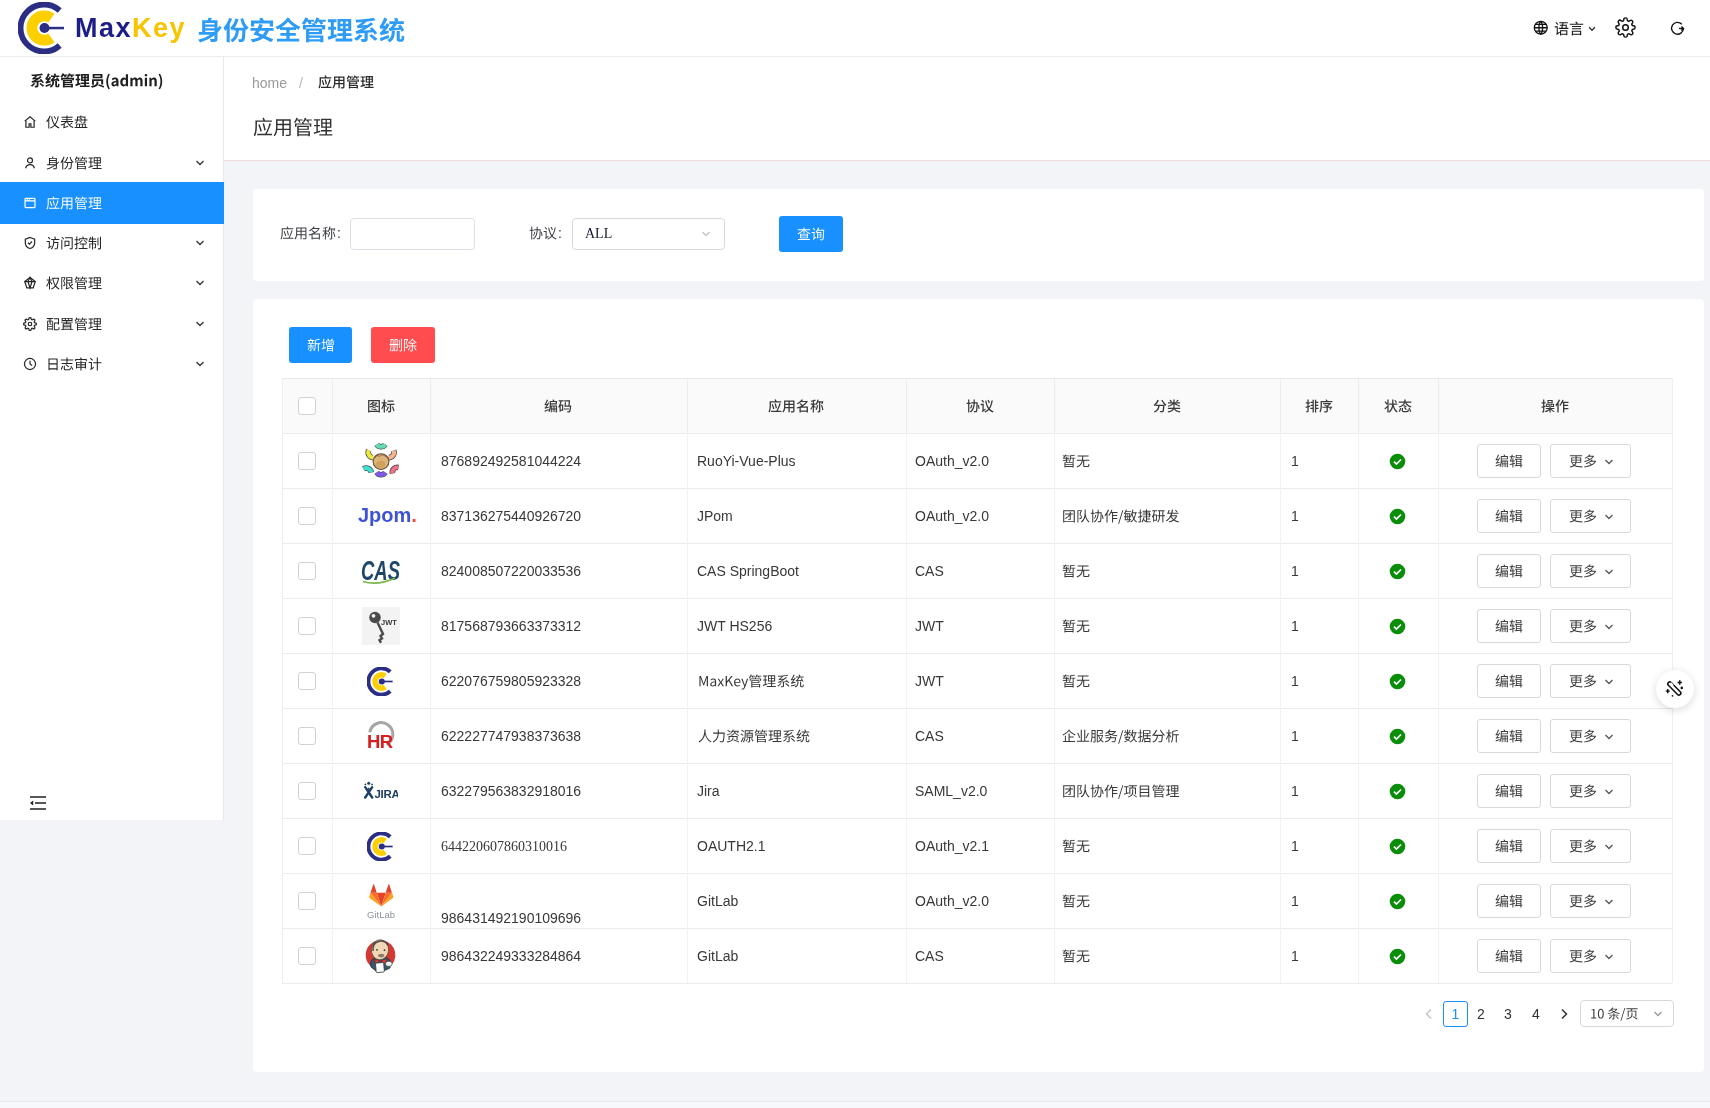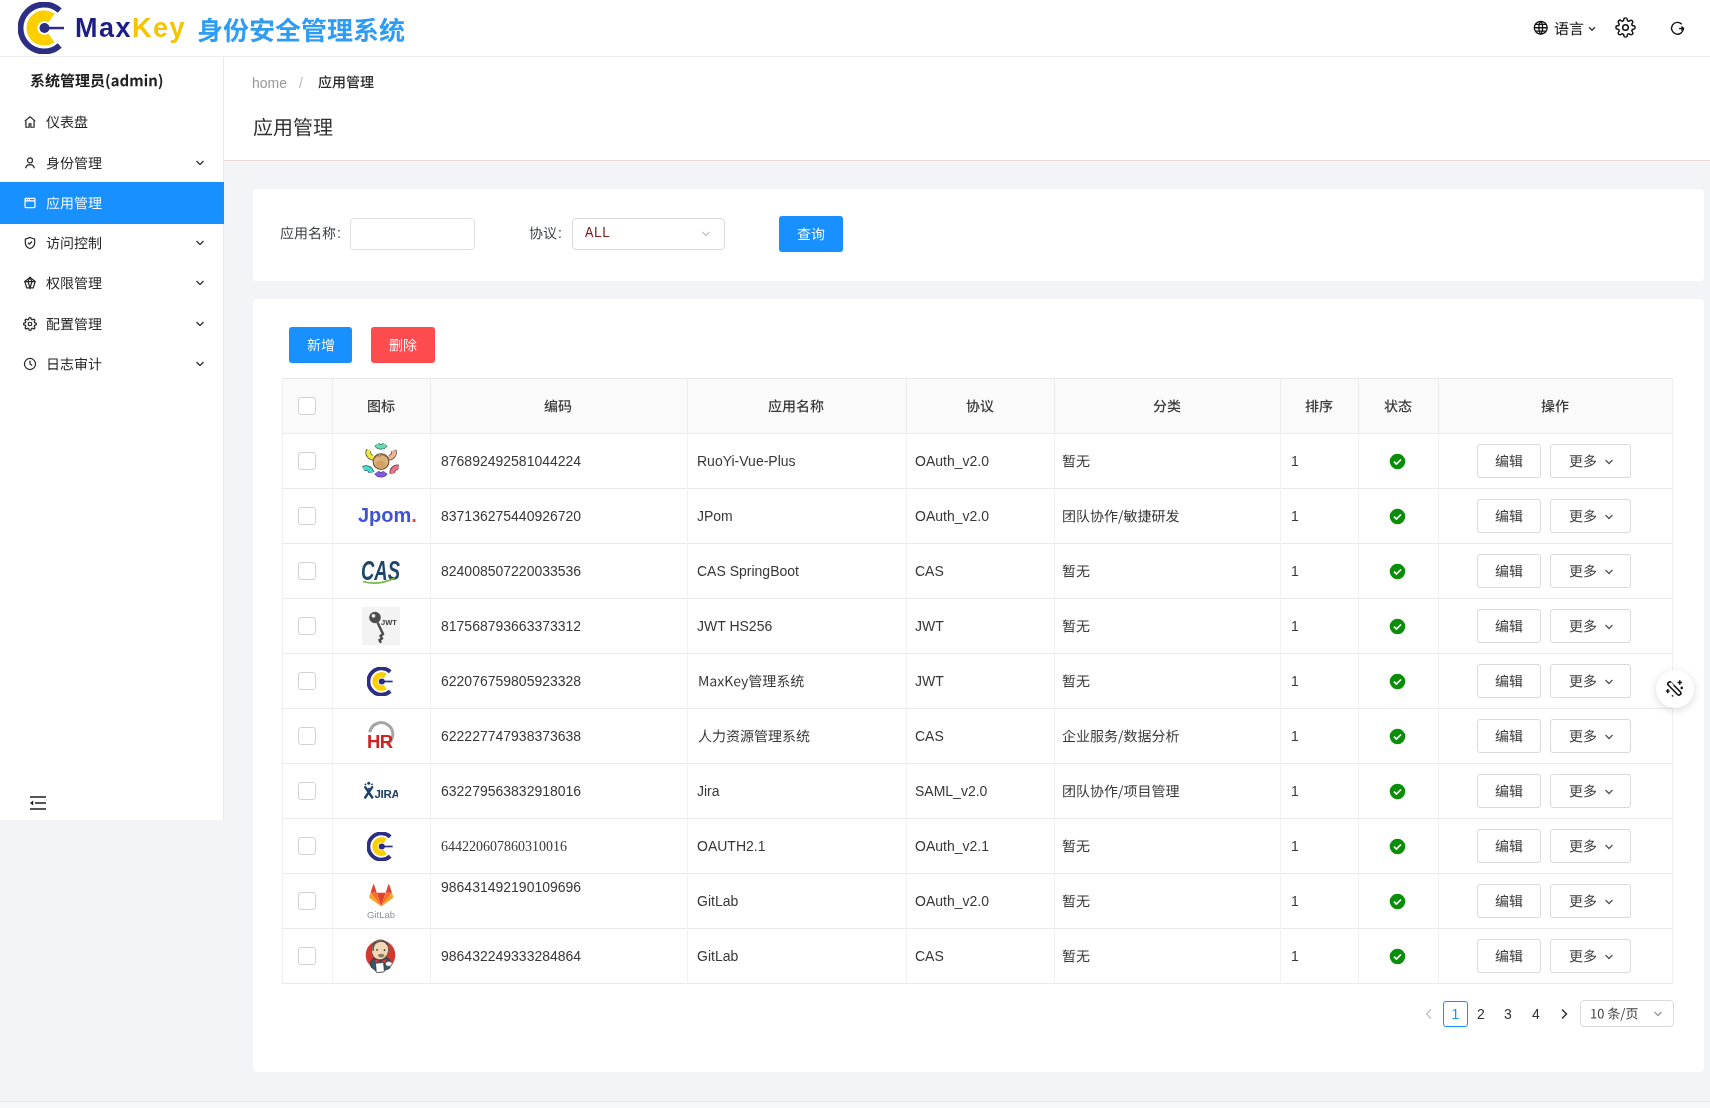--- a/index.html
+++ b/index.html
@@ -151,21 +151,21 @@
   </div>
 <div style="position:absolute;left:337px;top:226px;font-family:'Liberation Sans',sans-serif;font-size:14px;color:#3c3f45;line-height:14px">:</div>
 <div style="position:absolute;left:350px;top:218px;width:123px;height:30px;background:#fff;border:1px solid #dcdfe6;border-radius:4px"></div>
 <div style="position:absolute;left:529px;top:226px">
     <svg width="28.0" height="14" style="overflow:visible;display:block">
       <path fill="#3c3f45" transform="translate(0,12.32) scale(0.014000,-0.014000)" d="M386 474C368 379 335 284 291 220C307 211 336 191 348 181C393 250 432 355 454 461ZM838 458C866 366 894 244 902 172L972 190C961 260 931 379 902 471ZM160 840V606H47V536H160V-79H233V536H340V606H233V840ZM549 831V652V650H371V577H548C542 384 501 151 280 -30C298 -42 325 -65 338 -81C571 114 614 367 620 577H759C749 189 739 47 712 15C702 2 692 0 673 0C652 0 600 0 542 5C556 -15 563 -46 565 -68C618 -71 672 -72 703 -68C736 -65 757 -56 777 -29C811 16 821 165 831 612C831 622 832 650 832 650H621V652V831ZM1542 793C1582 726 1624 637 1640 582L1708 613C1692 668 1647 754 1605 820ZM1113 771C1158 724 1212 658 1238 616L1295 663C1269 704 1213 766 1167 812ZM1832 778C1799 570 1747 383 1640 233C1539 373 1478 554 1442 766L1371 754C1414 517 1479 320 1589 170C1519 91 1428 25 1311 -25C1325 -41 1346 -69 1356 -87C1472 -35 1564 33 1637 112C1712 28 1806 -37 1922 -83C1934 -63 1958 -33 1976 -18C1858 24 1764 89 1688 173C1809 335 1869 538 1909 766ZM1046 527V454H1187V101C1187 49 1160 15 1144 -1C1157 -12 1179 -38 1187 -54C1203 -34 1229 -14 1405 111C1397 126 1386 155 1380 175L1260 92V527Z"></path>
     </svg>
   </div>
 <div style="position:absolute;left:558px;top:226px;font-family:'Liberation Sans',sans-serif;font-size:14px;color:#3c3f45;line-height:14px">:</div>
 <div style="position:absolute;left:572px;top:218px;width:151px;height:30px;background:#fff;border:1px solid #d9d9d9;border-radius:4px"></div>
-<div style="position:absolute;left:585px;top:226px;font-family:Liberation Mono, monospace;font-size:14px;color:#7f1d1d;line-height:15px">ALL</div>
+<div style="position:absolute;left:585px;top:226px;font-family:Liberation Serif, serif;font-size:14px;color:#0f172a;line-height:15px">ALL</div>
 <svg style="position:absolute;left:700px;top:228px" width="12" height="12" viewBox="0 0 12 12" fill="none" stroke="#c0c4cc" stroke-width="1.3">
     <path d="M2.5 4l3.5 3.5L9.5 4"></path>
   </svg>
 <div style="position:absolute;left:779px;top:216px;width:64px;height:36px;background:#1890ff;border-radius:3px"></div>
 <div style="position:absolute;left:797.0px;top:227.0px">
     <svg width="28.0" height="14" style="overflow:visible;display:block">
       <path fill="#ffffff" transform="translate(0,12.32) scale(0.014000,-0.014000)" d="M295 218H700V134H295ZM295 352H700V270H295ZM221 406V80H778V406ZM74 20V-48H930V20ZM460 840V713H57V647H379C293 552 159 466 36 424C52 410 74 382 85 364C221 418 369 523 460 642V437H534V643C626 527 776 423 914 372C925 391 947 420 964 434C838 473 702 556 615 647H944V713H534V840ZM1114 775C1163 729 1223 664 1251 622L1305 672C1277 713 1215 775 1166 819ZM1042 527V454H1183V111C1183 66 1153 37 1135 24C1148 10 1168 -22 1174 -40C1189 -20 1216 2 1385 129C1378 143 1366 171 1360 192L1256 116V527ZM1506 840C1464 713 1394 587 1312 506C1331 495 1363 471 1377 457C1417 502 1457 558 1492 621H1866C1853 203 1837 46 1804 10C1793 -3 1783 -6 1763 -6C1740 -6 1686 -6 1625 -1C1638 -21 1647 -53 1649 -74C1703 -76 1760 -78 1792 -74C1826 -71 1849 -62 1871 -33C1910 16 1925 176 1940 650C1941 662 1941 690 1941 690H1529C1549 732 1567 776 1583 820ZM1672 292V184H1499V292ZM1672 353H1499V460H1672ZM1430 523V61H1499V122H1739V523Z"></path>
     </svg>
   </div>
 <div class="card" style="left:253px;top:299px;width:1451px;height:773px"></div>
@@ -563,21 +563,21 @@
       <path fill="#e24329" d="M18 33l6.6-20.3H11.4z"></path>
       <path fill="#fc6d26" d="M18 33L11.4 12.7H2.2z"></path>
       <path fill="#fca326" d="M2.2 12.7L.2 18.9c-.2.6 0 1.2.5 1.6L18 33z"></path>
       <path fill="#e24329" d="M2.2 12.7h9.2L7.5.9c-.2-.6-1-.6-1.2 0z"></path>
       <path fill="#fc6d26" d="M18 33l6.6-20.3h9.2z"></path>
       <path fill="#fca326" d="M33.8 12.7l2 6.2c.2.6 0 1.2-.5 1.6L18 33z"></path>
       <path fill="#e24329" d="M33.8 12.7h-9.2L28.5.9c.2-.6 1-.6 1.2 0z"></path>
     </g>
     <text x="16" y="35.5" text-anchor="middle" font-family="Liberation Sans,sans-serif" font-size="9.5" fill="#8c929d">GitLab</text>
   </svg>
-<div style="position:absolute;left:441px;top:877px;font-family:'Liberation Sans',sans-serif;font-size:14px;color:#383838;line-height:21px">986431492190109696</div>
+<div style="position:absolute;left:441px;top:908px;font-family:'Liberation Sans',sans-serif;font-size:14px;color:#383838;line-height:21px">986431492190109696</div>
 <div style="position:absolute;left:697px;top:890.5px;font-family:'Liberation Sans',sans-serif;font-size:14px;color:#383838;line-height:21px">GitLab</div>
 <div style="position:absolute;left:915px;top:890.5px;font-family:'Liberation Sans',sans-serif;font-size:14px;color:#383838;line-height:21px">OAuth_v2.0</div>
 <div style="position:absolute;left:1062px;top:894.0px">
     <svg width="28.0" height="14" style="overflow:visible;display:block">
       <path fill="#383838" transform="translate(0,12.32) scale(0.014000,-0.014000)" d="M565 773V623C565 541 557 433 493 352C509 345 538 326 551 314C604 380 623 473 629 554H764V316H834V554H951V615H632V622V722C734 730 846 746 924 770L882 826C807 801 676 782 565 773ZM246 98H755V15H246ZM246 153V235H755V153ZM175 294V-80H246V-45H755V-78H829V294ZM55 442 61 379 291 404V314H361V412L514 429L513 486L361 471V546H519V607H361V672H291V607H162C189 639 217 675 243 714H517V773H281L309 822L234 843C224 819 212 796 200 773H53V714H165C144 681 125 655 116 644C98 620 81 604 65 601C74 581 85 547 89 532C98 540 128 546 170 546H291V464ZM1114 773V699H1446C1443 628 1440 552 1428 477H1052V404H1414C1373 232 1276 71 1039 -19C1058 -34 1080 -61 1090 -80C1348 23 1448 208 1490 404H1511V60C1511 -31 1539 -57 1643 -57C1664 -57 1807 -57 1830 -57C1926 -57 1950 -15 1960 145C1938 150 1905 163 1887 177C1882 40 1874 17 1825 17C1794 17 1674 17 1650 17C1599 17 1589 24 1589 60V404H1951V477H1503C1514 552 1519 627 1521 699H1894V773Z"></path>
     </svg>
   </div>
 <div style="position:absolute;left:1291px;top:890.5px;font-family:'Liberation Sans',sans-serif;font-size:14px;color:#383838;line-height:21px">1</div>
 <svg style="position:absolute;left:1389.0px;top:892.5px" width="17" height="17" viewBox="0 0 17 17">
     <circle cx="8.5" cy="8.5" r="7.8" fill="#0a8e0a"></circle>

